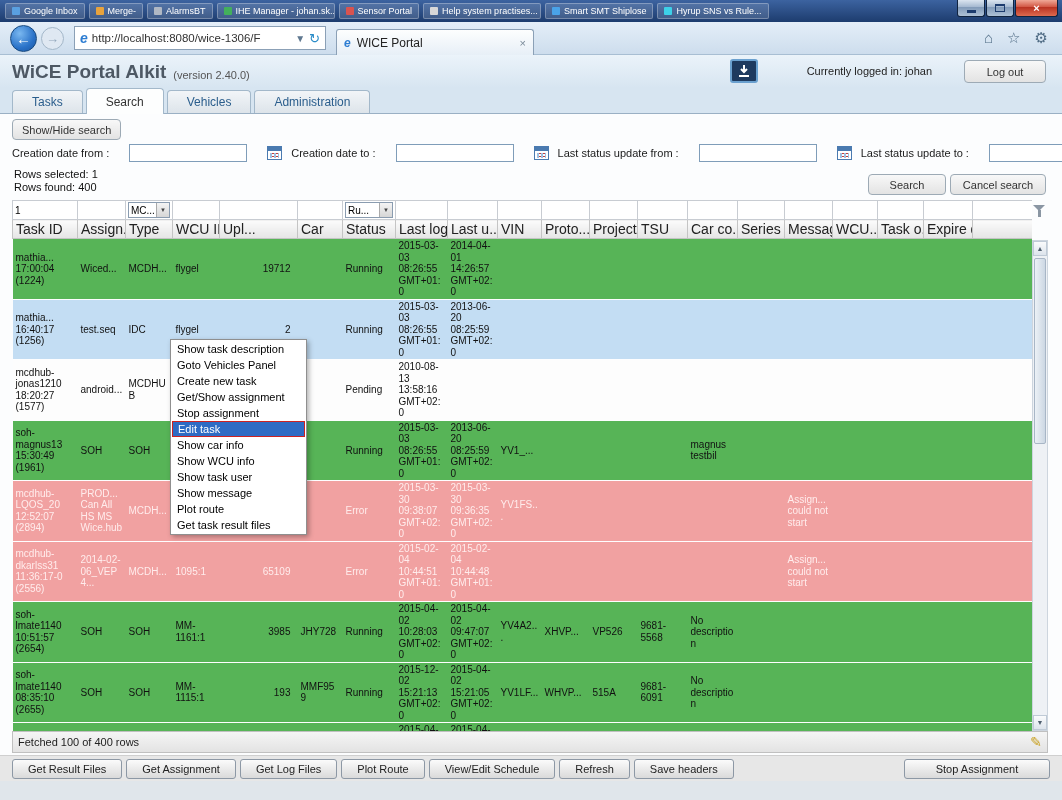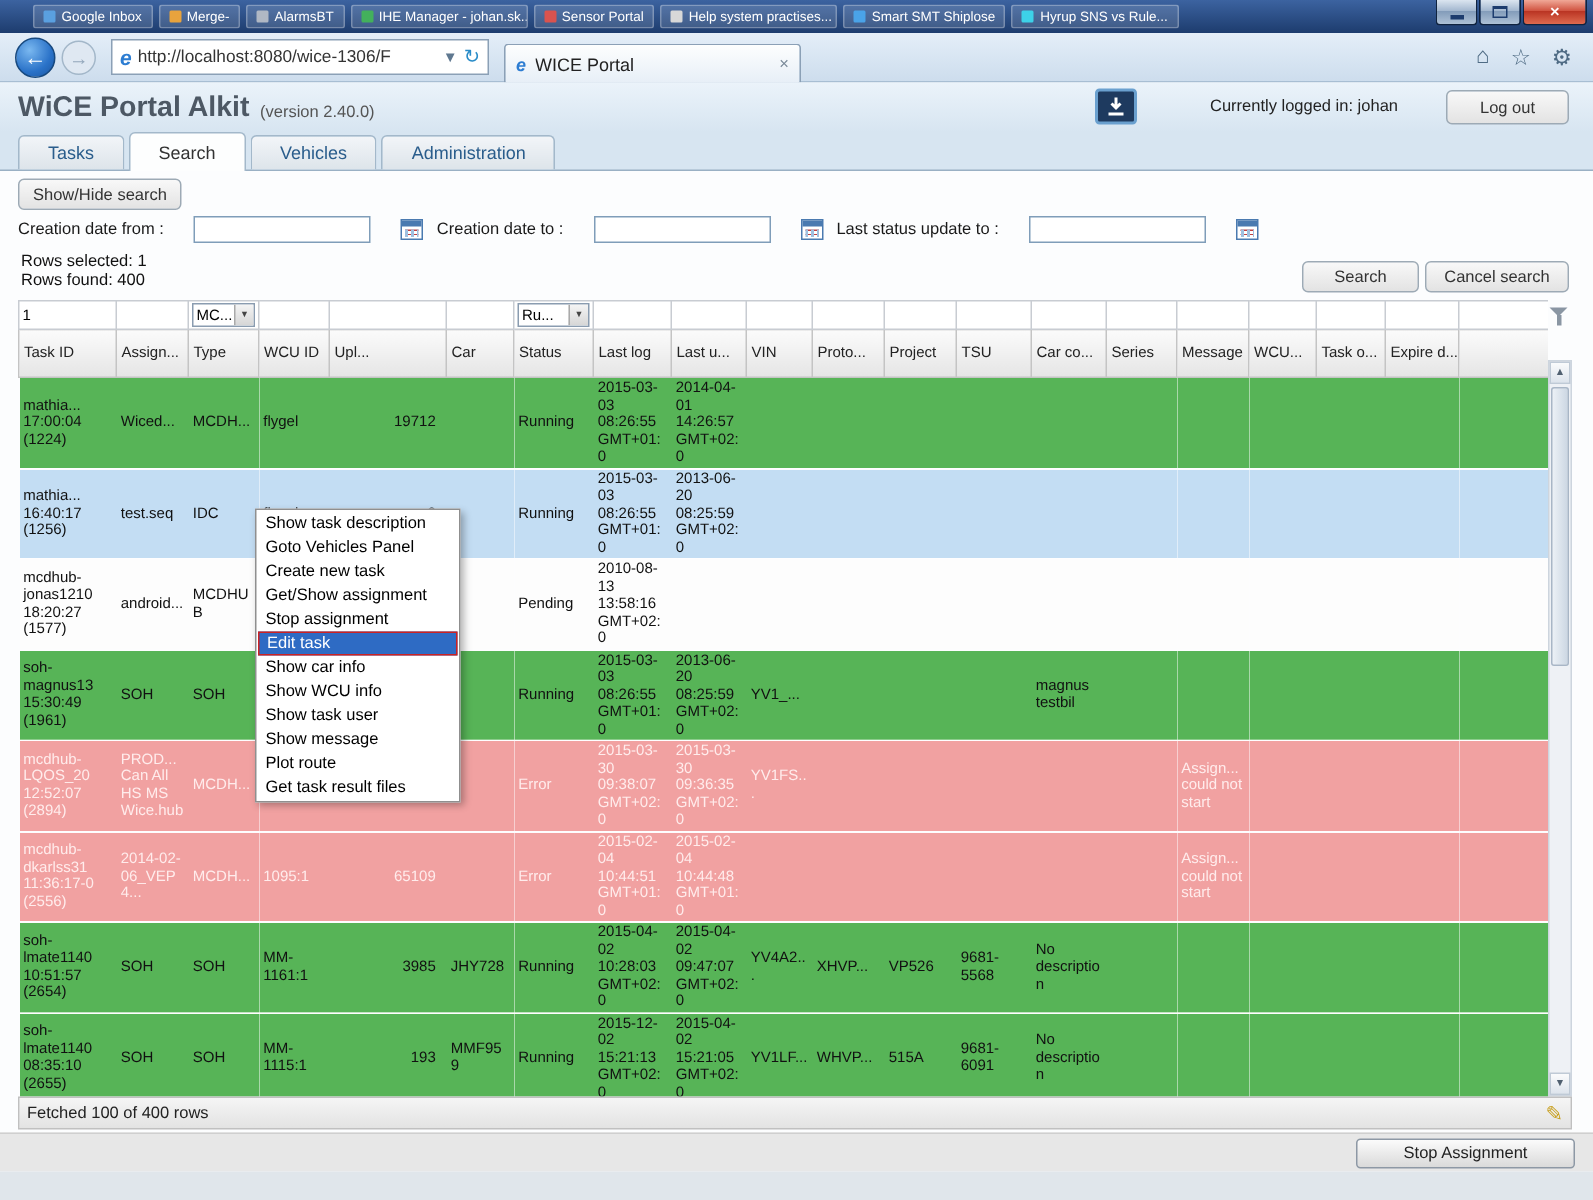--- a/index.html
+++ b/index.html
@@ -2,21 +2,21 @@
 <html style="--row_green: #57b457; --row_blue: #c3ddf3; --row_white: #fdfdfd; --row_pink: #f1a1a1; --pink_text: #ffecec; --menu_highlight: #2e6bc4; --annotation_red: #cc2222;"><head>
 <meta charset="utf-8">
 <style>
   * { margin:0; padding:0; box-sizing:border-box; }
   body { font-family:"Liberation Sans","DejaVu Sans",sans-serif; background:#444; }
   .screen { position:relative; width:1062px; height:800px; overflow:hidden; background:#fff; margin:0 auto; }
 
   
   .titlebar { position:absolute; top:0; left:0; width:100%; height:22px;
     background:linear-gradient(#3c63a0,#1d3c6e); display:flex; align-items:center;
-    padding:0 110px 0 22px; gap:4px; overflow:hidden; }
+    padding:0 110px 0 5px; gap:4px; overflow:hidden; }
   .tb-item { height:16px; display:flex; align-items:center; gap:4px; padding:0 6px;
     background:rgba(255,255,255,0.14); border:1px solid rgba(255,255,255,0.28);
     border-radius:2px; color:#fff; font-size:9px; white-space:nowrap; overflow:hidden; max-width:118px; flex:0 1 auto; }
   .tb-ico { width:8px; height:8px; border-radius:1px; flex:0 0 auto; }
   .win-controls { position:absolute; top:0; right:4px; display:flex; }
   .win-btn { width:28px; height:17px; margin-left:1px; border:1px solid #10233f; border-top:none;
     border-radius:0 0 3px 3px; display:flex; align-items:center; justify-content:center;
     background:linear-gradient(#dbe5f0,#a3b7cf 45%,#829bb9 46%,#aec1d6); color:#1d3c6e;
     font-size:10px; cursor:pointer; }
   .win-btn.close { width:43px; background:linear-gradient(#f0a897,#dd6petal,#d05340 45%,#b93322 46%,#de6a4f);
@@ -91,22 +91,22 @@
   
   .grid-area { position:absolute; left:12px; top:86px; width:1036px; height:531px; }
   .table-wrap { position:absolute; left:0; top:0; width:1020px; height:531px; overflow:hidden; }
   table.grid { width:1020px; border-collapse:collapse; table-layout:fixed; }
   .filter-cell { height:19px; background:#fff; border:1px solid #c8ccd2; font-size:10px; padding:0 2px; vertical-align:middle; overflow:visible; }
   .combo { display:flex; align-items:center; height:16px; border:1px solid #8a9cb0; background:#fff;
     font-size:10px; cursor:pointer; overflow:hidden; }
   .combo-text { flex:1; padding-left:2px; white-space:nowrap; overflow:hidden; }
   .combo-arrow { width:13px; align-self:stretch; display:flex; align-items:center; justify-content:center;
     background:linear-gradient(#f4f4f4,#d6d6d6); border-left:1px solid #aaa; font-size:6px; color:#444; }
-  th.hcell { height:32px; background:linear-gradient(#fbfbfb,#e5e5e5); border:1px solid #c4c4c4;
-    font-size:10px; font-weight:normal; color:#222; text-align:left; padding:1px 3px;
+  th.hcell { height:16px; background:linear-gradient(#fbfbfb,#e5e5e5); border:1px solid #c4c4c4;
+    font-size:14px; font-weight:normal; color:#222; text-align:left; padding:1px 3px;
     white-space:nowrap; overflow:hidden; cursor:pointer; }
   tbody tr { height:53px; cursor:pointer; }
   td.bcell { vertical-align:middle; padding:1px 3px; font-size:10px; line-height:11.5px;
     word-wrap:break-word; overflow:hidden; border-bottom:1px solid rgba(255,255,255,0.65); color:#111; }
   td.bcell.num { text-align:right; padding-right:7px; }
   tr.row-green { background:var(--row_green,#57b457); }
   tr.row-blue  { background:var(--row_blue,#c3ddf3); }
   tr.row-white { background:var(--row_white,#fdfdfd);margin-top:16px; }
   tr.row-pink  { background:var(--row_pink,#f1a1a1); }
   tr.row-pink td.bcell { color:var(--pink_text,#ffecec); }
@@ -250,20 +250,25 @@
       <button class="ui-btn toggle-search">Show/Hide search</button>
 
       <div class="date-filters" id="dateFilters">
           <span class="fld-group">
             <span class="fld-label">Creation date from :</span>
             <input class="fld-input" type="text" style="">
             <span class="cal-icon"></span>
           </span>
           <span class="fld-group">
             <span class="fld-label">Creation date to :</span>
+            <input class="fld-input" type="text" style="">
+            <span class="cal-icon"></span>
+          </span>
+          <span class="fld-group">
+            <span class="fld-label">Last status update from :</span>
             <input class="fld-input" type="text" style="">
             <span class="cal-icon"></span>
           </span>
           <span class="fld-group">
             <span class="fld-label">Last status update to :</span>
             <input class="fld-input" type="text" style="">
             <span class="cal-icon"></span>
           </span>
         </div>
 
@@ -567,20 +572,29 @@
           <div class="sb-btn sb-down">▼</div>
         </div>
       </div>
 
       <div class="status-bar">
         <span>Fetched 100 of 400 rows</span>
         <span class="pencil">✎</span>
       </div>
 
       <div class="footer-bar">
+        <div style="display:flex;gap:4px;" id="footerButtons">
+            <button class="footer-btn">Get Result Files</button>
+            <button class="footer-btn">Get Assignment</button>
+            <button class="footer-btn">Get Log Files</button>
+            <button class="footer-btn">Plot Route</button>
+            <button class="footer-btn">View/Edit Schedule</button>
+            <button class="footer-btn">Refresh</button>
+            <button class="footer-btn">Save headers</button>
+          </div>
         <button class="footer-btn right">Stop Assignment</button>
       </div>
 
       <div class="below-strip"></div>
     </div>
   </div>
 
   <div class="context-menu" id="contextMenu">
       <div class="menu-item">Show task description</div>
       <div class="menu-item">Goto Vehicles Panel</div>

